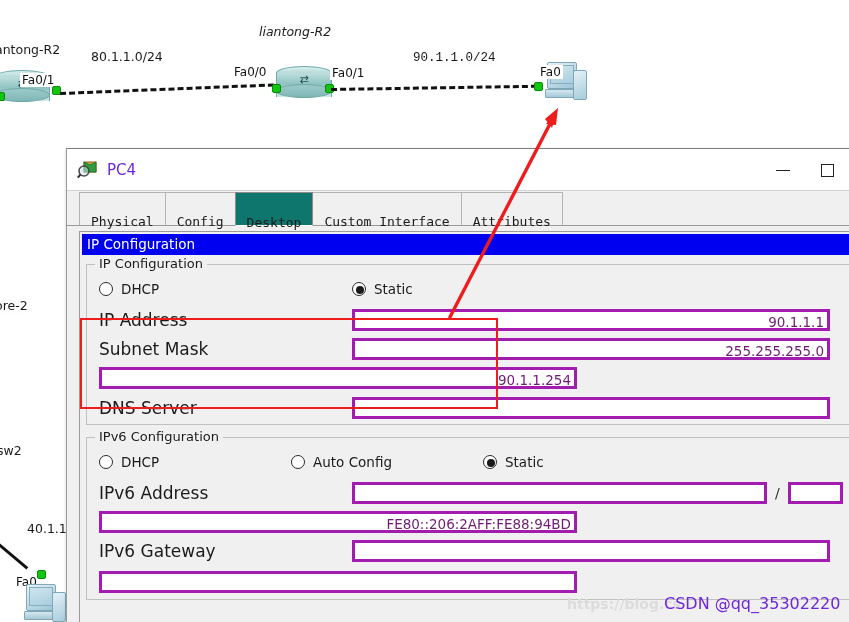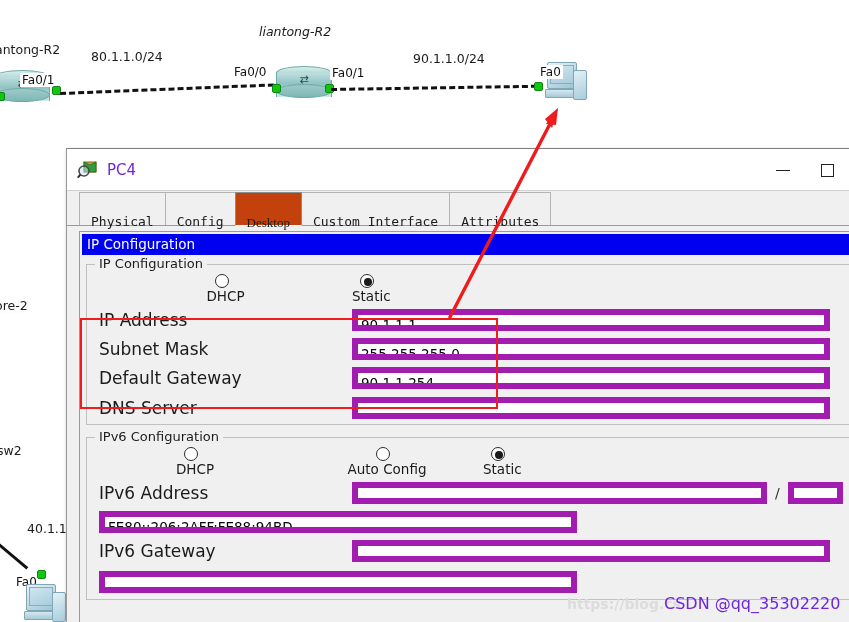--- a/index.html
+++ b/index.html
@@ -151,27 +151,26 @@
     color: #1b1b1b;
     height: 25px;
     line-height: 25px;
     padding: 16px 11px;
     background: #f0f0f0;
     border: 1px solid #b4b4b4;
     border-bottom: none;
     margin-right: -1px;
   }
   .tab.active {
-    background: #c2410c;
+    background: #0f766e;
     border: 1px solid #8c8c8c;
     border-bottom: 1px solid #ffffff;
     height: 27px; line-height: 27px;
     position: relative; z-index: 3;
     margin-bottom: -1px;
-    font-family: Liberation Serif, serif;
   }
 
   .tabpanel {
     position: absolute;
     left: 12px; right: 0px; top: 82px; bottom: 0;
     background: #f0f0f0;
     border-left: 1px solid #9a9a9a;
     border-top: 1px solid #9a9a9a;
   }
 
@@ -194,21 +193,21 @@
   .groupbox > .legend {
     position: absolute; top: -9px; left: 8px;
     background: #f0f0f0;
     padding: 0 4px;
     font-family: "DejaVu Sans", sans-serif;
     font-size: 13px;
     color: #1b1b1b;
   }
 
   .radio-row { display: flex; align-items: center; height: 32px; padding-left: 12px; }
-  .radio { display: flex; align-items: center; flex-direction: column; }
+  .radio { display: flex; align-items: center; }
   .radio .dot {
     width: 14px; height: 14px; border-radius: 50%;
     border: 1.7px solid #2b2b2b; background: #fff;
     position: relative; margin-right: 8px; flex: none;
   }
   .radio.checked .dot::after {
     content: ""; position: absolute; left: 3px; top: 3px;
     width: 8px; height: 8px; border-radius: 50%; background: #1a1a1a;
   }
   .radio .rlabel { font-size: 13.5px; color: #1b1b1b; font-family: "DejaVu Sans", sans-serif; }
@@ -216,28 +215,29 @@
   .field-row { display: flex; align-items: center; height: 29px; padding-left: 12px; }
   .field-label {
     width: 253px;
     font-family: "DejaVu Sans", sans-serif;
     font-size: 17px; color: #1b1b1b;
     flex: none;
   }
   .tbox {
     height: 22px;
     background: #ffffff;
-    border: 6px solid #a21caf;
+    border: 3px solid #a21caf;
     font-family: "DejaVu Sans", sans-serif;
     font-size: 13.5px;
-    color: #000000;
+    color: #701a75;
     line-height: 20px;
     padding: 0 3px;
     overflow: hidden;
     white-space: nowrap;
+    text-align: right;
   }
   .tbox.w-std { width: 478px; }
   .tbox.w-v6  { width: 415px; }
   .tbox.w-pfx { width: 55px; }
   .slash { margin: 0 8px; font-size: 14px; color: #333; font-family: "DejaVu Sans", sans-serif; }
 
   
   .red-box {
     position: absolute;
     border: 2px solid #ee1c1c;
@@ -256,21 +256,21 @@
 </head>
 <body>
 
 <div id="root">
 
   <div class="workspace">
 
     <div class="net-label" style="left:258px; top:24px;font-style:italic;">liantong-R2</div>
     <div class="net-label" style="left:-6px; top:42px;">antong-R2</div>
     <div class="net-label" style="left:90px; top:49px;">80.1.1.0/24</div>
-    <div class="net-label" style="left:412px; top:51px;">90.1.1.0/24</div>
+    <div class="net-label" style="left:412px; top:51px;font-family:Liberation Mono, monospace;">90.1.1.0/24</div>
 
     <div class="router" style="left:-6px; top:70px;">
       <div class="top"></div>
         <div class="body"></div>
         <div class="bottom"></div>
       <div class="arrows">⇄</div>
     </div>
     <div class="iface-label" style="left:20px; top:73px;">Fa0/1</div>
     <div class="port-dot" style="left:-4px; top:92px;"></div>
     <div class="port-dot" style="left:52px; top:86px;"></div>
@@ -364,21 +364,20 @@
 
         <div class="field-row">
           <div class="field-label">IP Address</div>
           <div class="tbox w-std">90.1.1.1</div>
         </div>
         <div class="field-row">
           <div class="field-label">Subnet Mask</div>
           <div class="tbox w-std">255.255.255.0</div>
         </div>
         <div class="field-row">
-          <div class="field-label">Default Gateway</div>
           <div class="tbox w-std">90.1.1.254</div>
         </div>
         <div class="field-row" style="height:32px;">
           <div class="field-label">DNS Server</div>
           <div class="tbox w-std"></div>
         </div>
       </div>
 
       <div class="groupbox" style="margin-top:12px;">
         <div class="legend">IPv6 Configuration</div>

